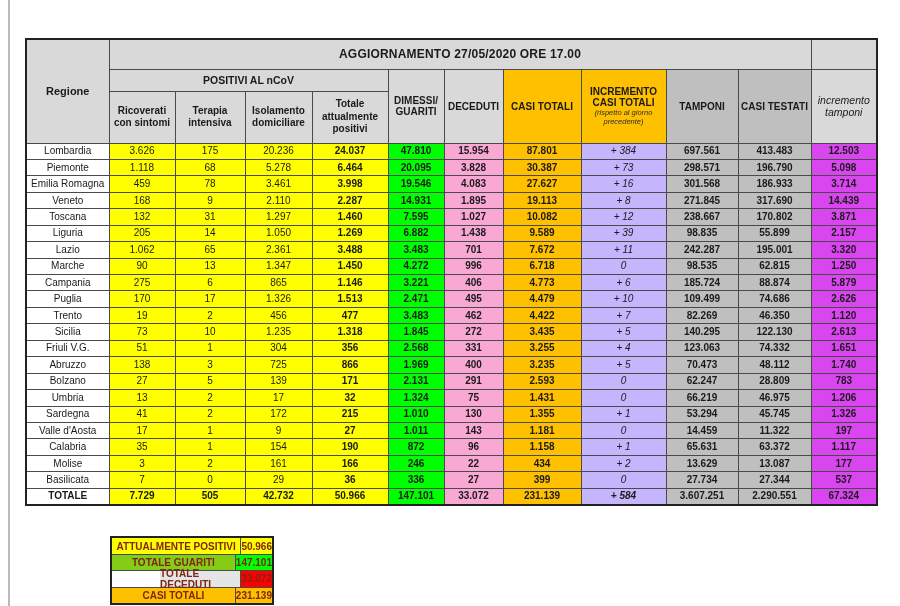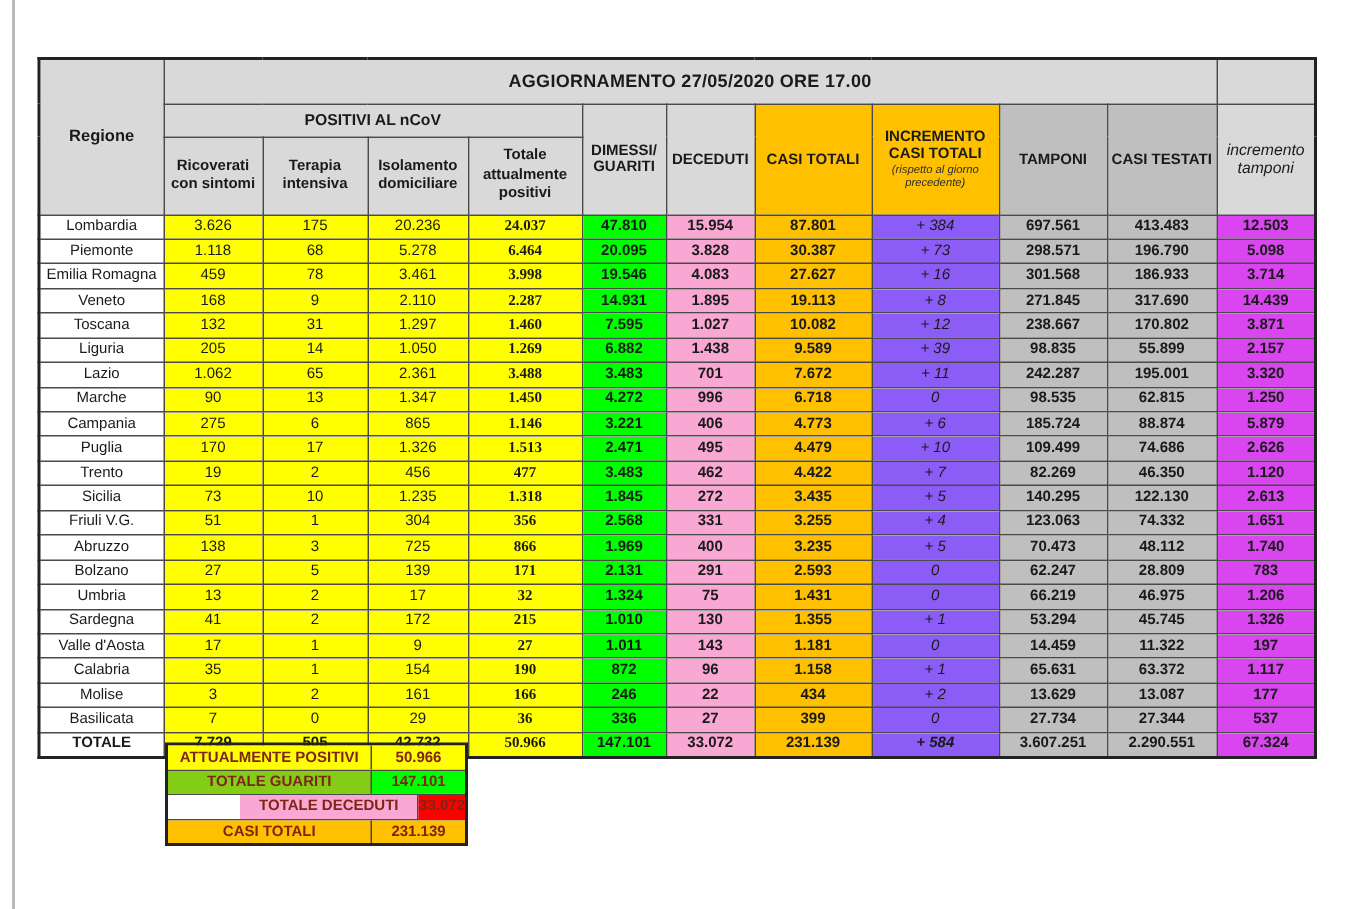--- a/index.html
+++ b/index.html
@@ -32,31 +32,31 @@
   th.h-light { background:#D9D9D9; font-weight:normal; font-style:italic; font-size:10.5px;
     border-left:2px solid #222; }
   th .note { display:block; font-weight:normal; font-style:italic; font-size:7.5px;
     line-height:1.15; margin-top:1px; color:#2e2e2e; }
 
   
   #covid-table tbody tr { height:16.45px; }
   #covid-table tbody td { font-size:10px; line-height:1; }
   td.rg { background:#ffffff; font-size:10.3px; }
   td.y  { background:#FFFF00; }
-  td.yb { background:#FFFF00; font-weight:bold;font-family:Liberation Serif, serif; }
+  td.yb { background:#FFFF00; font-weight:bold; }
   td.g  { background:#00FF00; font-weight:bold; }
   td.r  { background:#f9a8d4; font-weight:bold; }
   td.o  { background:#FFC000; font-weight:bold; }
-  td.oi { background:#8b5cf6; font-style:italic; color:#3d3d3d; }
+  td.oi { background:#c4b5fd; font-style:italic; color:#3d3d3d; }
   td.t  { background:#BFBFBF; font-weight:bold; }
   td.it { background:#d946ef; font-weight:bold; border-left:2px solid #222; }
   tr.total td { font-weight:bold; border-top:2px solid #222; }
 
   
-  #legend { position:absolute; left:110px; top:495px; width:202px;
+  #legend { position:absolute; left:110px; top:536px; width:164px;
     border:2px solid #222; }
   .lg-row { display:flex; height:16.2px; }
   .lg-row + .lg-row { border-top:1px solid #4a4a4a; }
   .lg-label { width:136px; border-right:1px solid #4a4a4a; }
   .lg-value { flex:1; }
   .lg-label, .lg-value { display:flex; align-items:center; justify-content:center;
     font-size:10px; font-weight:bold; color:#7e2516; }
 </style>
 </head>
 <body>
@@ -420,21 +420,21 @@
   <div id="legend">
       <div class="lg-row">
         <div class="lg-label" style="background: rgb(255, 255, 0);">ATTUALMENTE POSITIVI</div>
         <div class="lg-value" style="background: rgb(255, 255, 0);">50.966</div>
       </div>
       <div class="lg-row">
         <div class="lg-label" style="background: #84cc16;">TOTALE GUARITI</div>
         <div class="lg-value" style="background: rgb(0, 255, 0);">147.101</div>
       </div>
       <div class="lg-row">
-        <div class="lg-label" style="background: #f9a8d4; margin-left: 48px;">TOTALE DECEDUTI</div>
+        <div class="lg-label" style="background: #e5e5e5; margin-left: 48px;">TOTALE DECEDUTI</div>
         <div class="lg-value" style="background: rgb(255, 0, 0);">33.072</div>
       </div>
       <div class="lg-row">
         <div class="lg-label" style="background: rgb(255, 192, 0);">CASI TOTALI</div>
         <div class="lg-value" style="background: rgb(255, 192, 0);">231.139</div>
       </div>
     </div>
 </div>
 
 </body></html>

